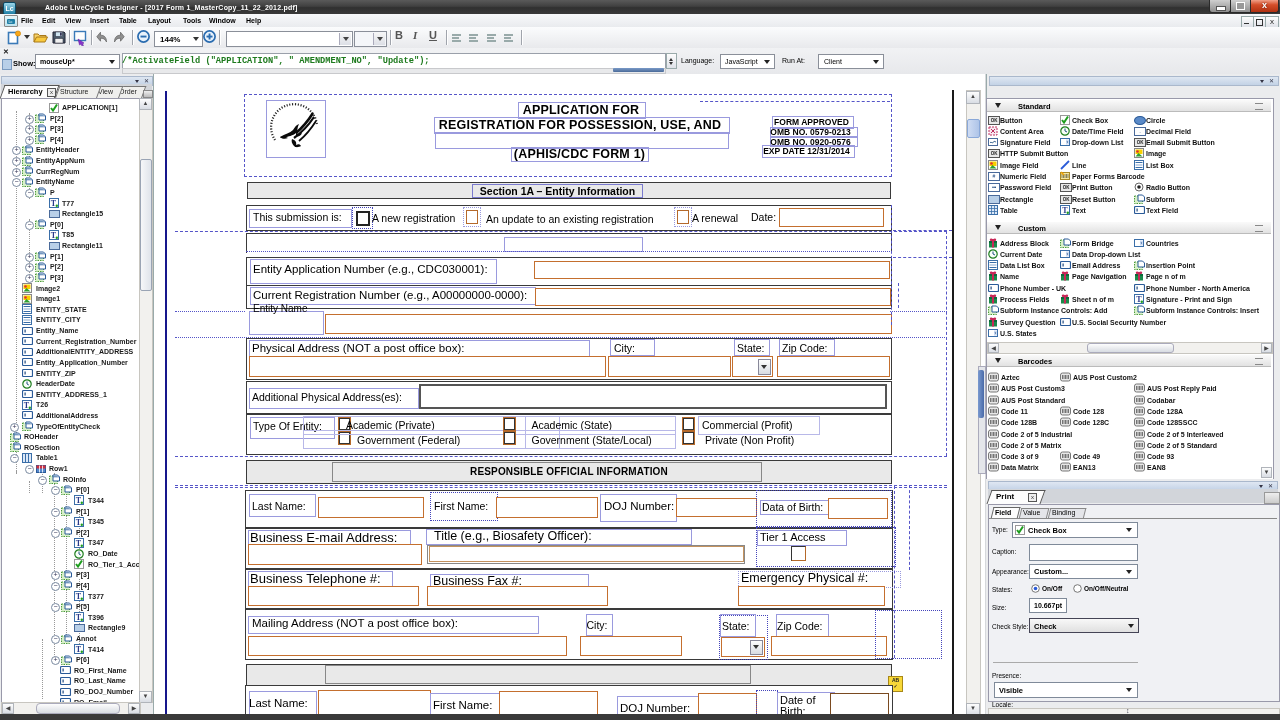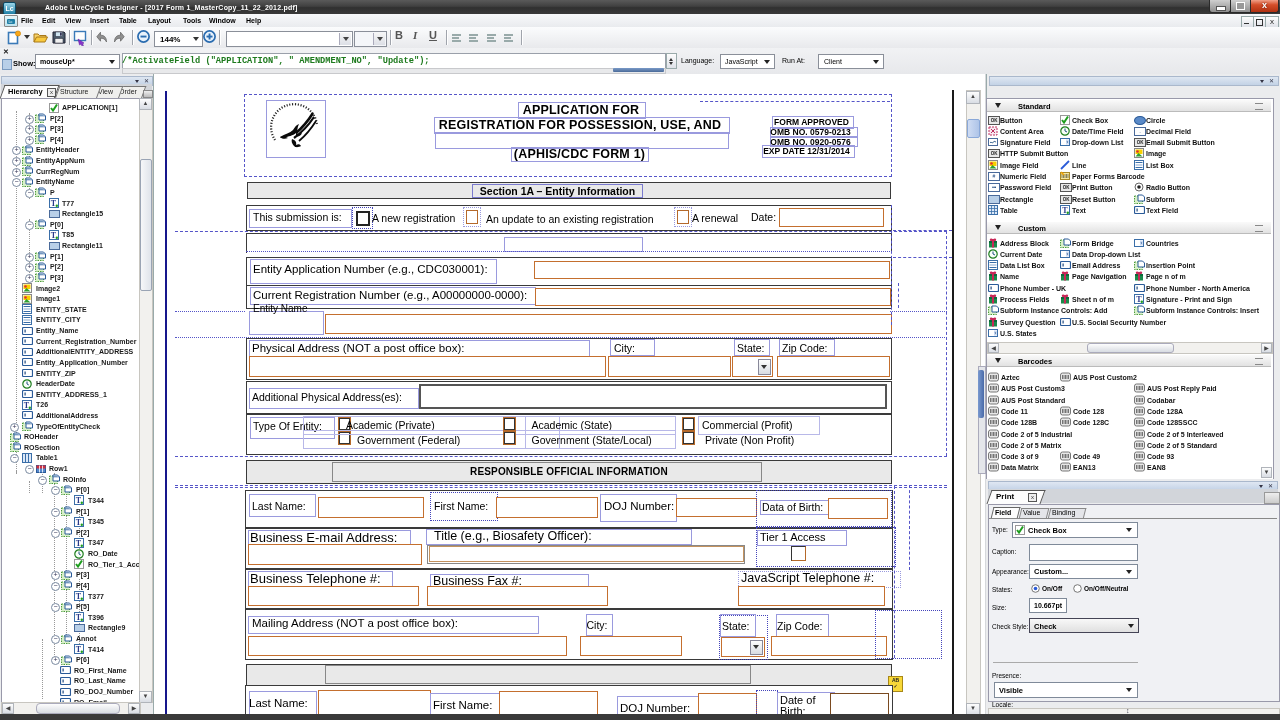--- a/index.html
+++ b/index.html
@@ -690,21 +690,21 @@
 <div class="abs" style="left:791px;top:546px;width:13px;height:13px;background:#fff;border-top:1.5px solid #333;border-left:1.5px solid #333;border-right:1.5px solid #b5692a;border-bottom:1.5px solid #b5692a"></div>
 <div class="dot" style="left:756px;top:527px;width:138px;height:38px"></div>
 <div class="rowbox" style="left:245px;top:569px;width:646px;height:38px"></div>
 <div class="cap" style="left:248px;top:571px;width:143px;height:14.5px"></div>
 <div class="flabel" style="left:250px;top:570.5px;font-size:13px">Business Telephone #:</div>
 <div class="field" style="left:248px;top:586px;width:169px;height:18px"></div>
 <div class="cap" style="left:430px;top:573.5px;width:157px;height:14.5px"></div>
 <div class="flabel" style="left:433px;top:574px;font-size:12.5px">Business Fax #:</div>
 <div class="field" style="left:427px;top:586px;width:179px;height:18px"></div>
 <div class="cap" style="left:738px;top:571px;width:161px;height:14.5px;border-style:dotted"></div>
-<div class="flabel" style="left:741px;top:571px;font-size:12.5px">JavaScript Telephone #:</div>
+<div class="flabel" style="left:741px;top:571px;font-size:12.5px">Emergency Physical #:</div>
 <div class="field" style="left:738px;top:586px;width:145px;height:18px"></div>
 <div class="rowbox" style="left:245px;top:609px;width:646px;height:49px"></div>
 <div class="cap" style="left:248px;top:616px;width:289px;height:16px"></div>
 <div class="flabel" style="left:252px;top:617px;font-size:11.5px">Mailing Address (NOT a post office box):</div>
 <div class="cap" style="left:586px;top:614px;width:25px;height:20px"></div>
 <div class="flabel" style="left:586.5px;top:619px">City:</div>
 <div class="dot" style="left:719px;top:614.5px;width:47px;height:43px"></div>
 <div class="cap" style="left:720px;top:613.5px;width:34px;height:21px"></div>
 <div class="flabel" style="left:722px;top:619.5px">State:</div>
 <div class="cap" style="left:776px;top:613.5px;width:51px;height:21px"></div>

